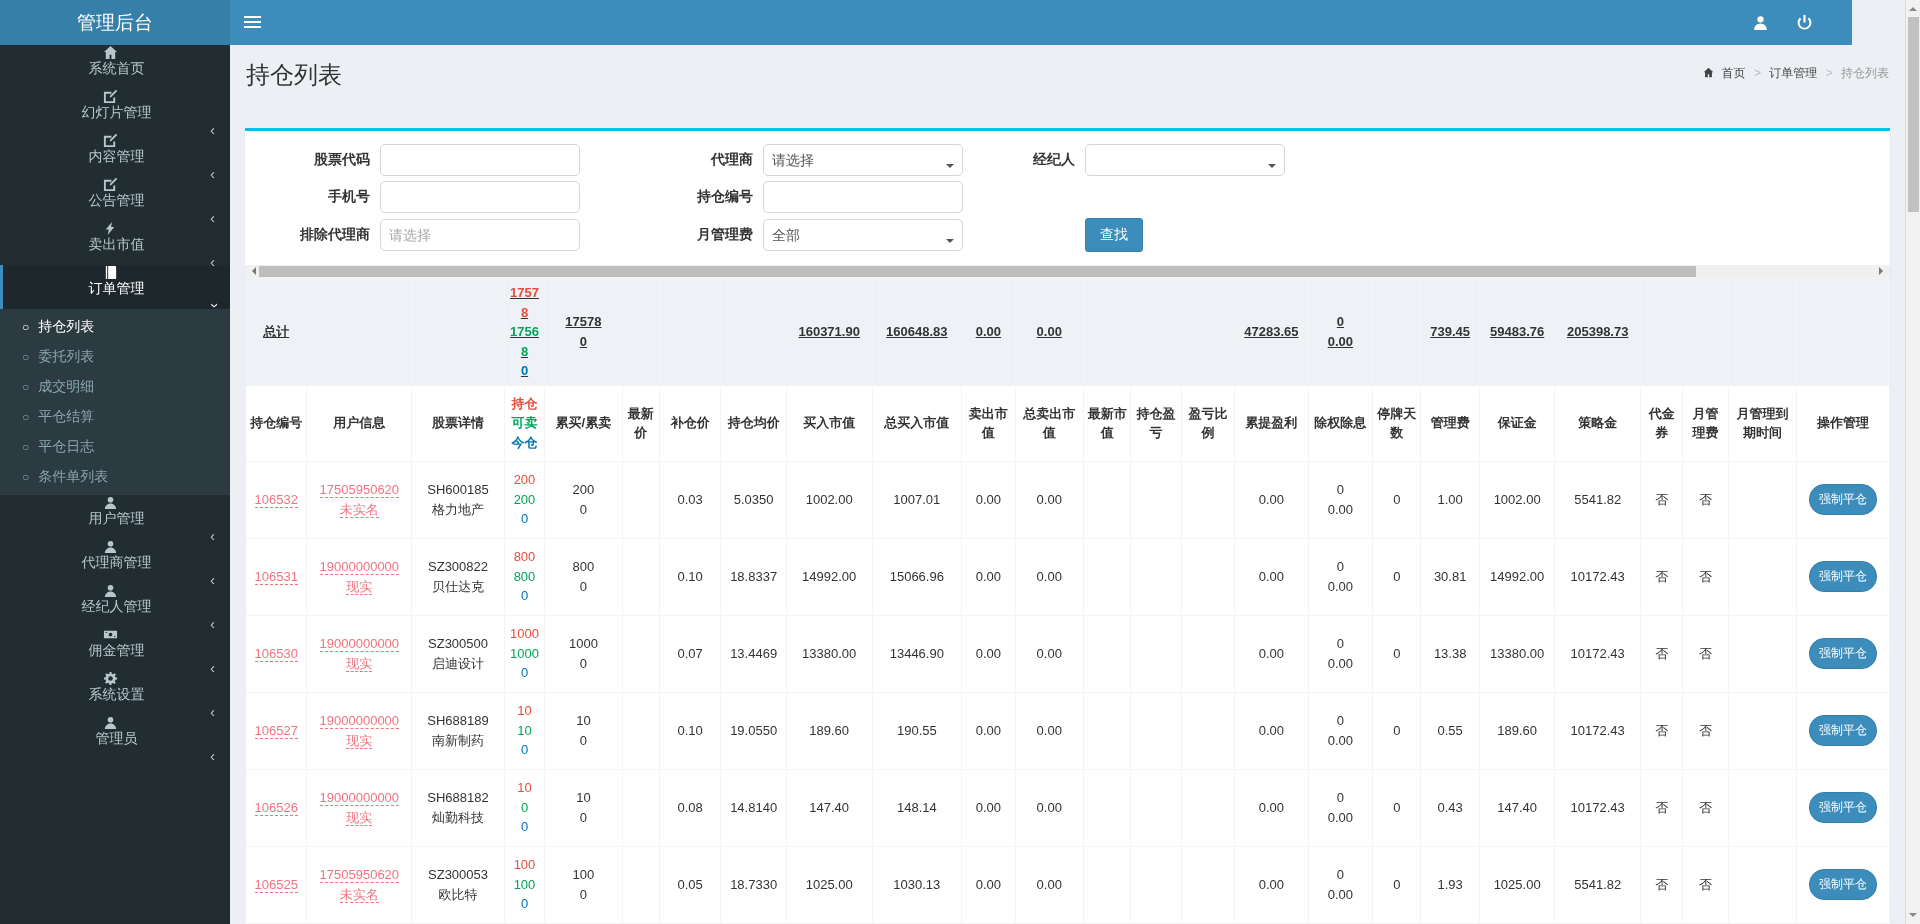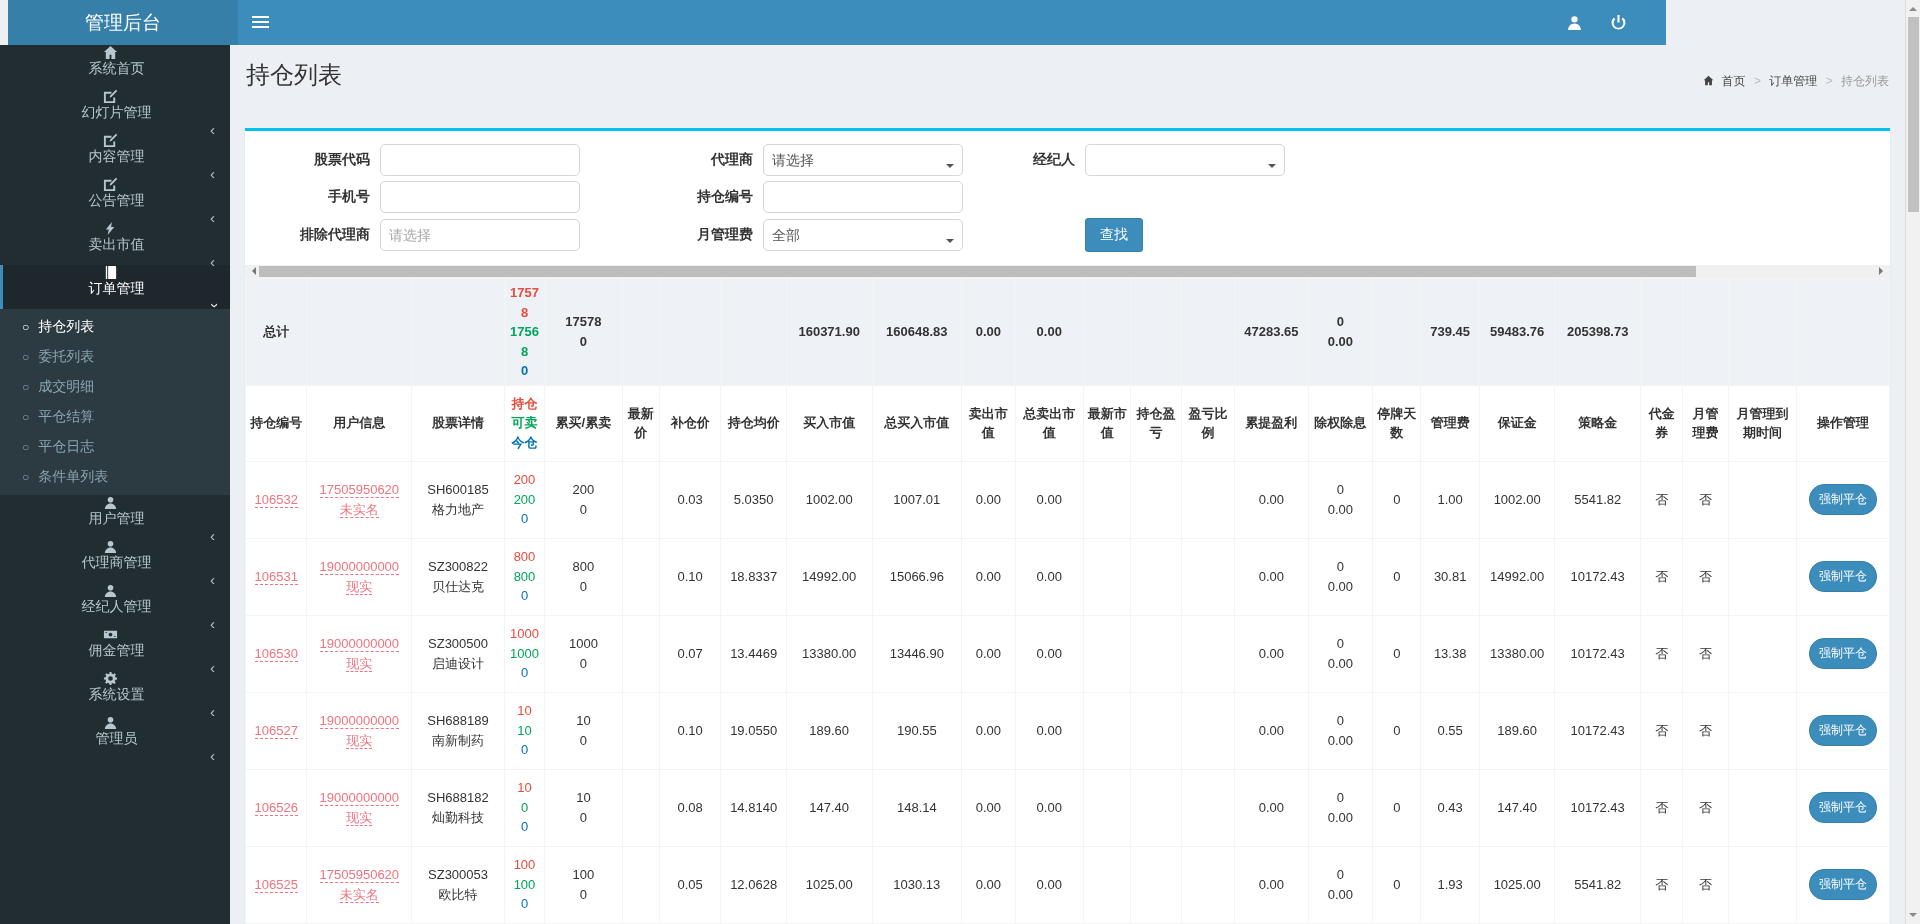--- a/index.html
+++ b/index.html
@@ -1,20 +1,20 @@
 <!DOCTYPE html>
 <html style="--accent: #3c8dbc; --accent-dark: #367fa9; --brand-bg: #367fa9; --info: #00c0ef; --sidebar-bg: #222d32; --sidebar-sub-bg: #2c3b41; --sidebar-text: #b8c7ce; --sidebar-muted: #8aa4af; --content-bg: #ecf0f5; --link-red: #f0737f; --val-red: #e74c3c; --val-green: #00a65a; --val-blue: #0073b7; --border: #f4f4f4; --totals-bg: #eef1f6;"><head>
 <meta charset="utf-8">
 <style>
   * { margin:0; padding:0; box-sizing:border-box; }
   html,body { width:1920px; height:924px; overflow:hidden;
     font-family:"Liberation Sans","DejaVu Sans",sans-serif; background:var(--content-bg,#ecf0f5); }
 
   
-  .navbar { position:fixed; top:0; left:0; width:1658px; height:45px; background:var(--accent); z-index:50;margin-left:8px; }
+  .navbar { position:fixed; top:0; left:0; width:1852px; height:45px; background:var(--accent); z-index:50; }
   .brand { float:left; width:230px; height:45px; line-height:45px; text-align:center;
            background:var(--brand-bg); color:#fff; font-size:19px; }
   .hamburger { float:left; width:45px; height:45px; padding:16px 14px; cursor:pointer; }
   .hamburger span { display:block; width:17px; height:2px; background:#fff; margin-bottom:3px; }
   .nav-right { float:right; height:45px; margin-right:28px; }
   .nav-ic { display:inline-block; width:40px; height:45px; padding:14px 12px; color:#fff; cursor:pointer; }
   .nav-ic svg { width:17px; height:17px; fill:#fff; }
 
   
   .sidebar { position:fixed; top:45px; left:0; bottom:0; width:230px; background:var(--sidebar-bg); z-index:40; }
@@ -29,21 +29,21 @@
   .submenu { background:var(--sidebar-sub-bg); padding:3px 0; }
   .submenu-item { height:30px; display:flex; align-items:center; padding-left:22px; font-size:14px;
                   color:var(--sidebar-muted); cursor:pointer; }
   .submenu-item .bullet { font-size:12px; margin-right:9px; }
   .submenu-item.active { color:#fff; }
 
   
   .content { position:absolute; top:45px; left:230px; width:1675px; height:879px; overflow:hidden; }
   .content-header { height:80px; padding:14px 16px 0; }
   .page-title { font-size:24px; font-weight:400; color:#333; display:inline-block; }
-  .breadcrumb { float:right; margin-top:14px; font-size:12px; color:#444; }
+  .breadcrumb { float:right; margin-top:6px; font-size:12px; color:#444; }
   .breadcrumb svg { width:11px; height:11px; fill:#444; margin-right:4px; vertical-align:-1px; }
   .breadcrumb .sep { color:#b5bcc2; margin:0 5px; }
   .breadcrumb .bc-link { color:#444; text-decoration:none; cursor:pointer; }
   .breadcrumb .active { color:#999; }
 
   .box { margin:3px 15px; background:#fff; border-top:3px solid var(--info);
          box-shadow:0 1px 1px rgba(0,0,0,.1); height:796px; overflow:hidden; }
 
   
   .filter { padding:13px 4px 8px; }
@@ -69,21 +69,21 @@
   .hscroll { height:13px; background:#f0f0f0; position:relative; }
   .hs-thumb { position:absolute; left:14px; top:1px; bottom:1px; width:1437px; background:#bdbdbd; cursor:pointer; }
   .hs-arrow { position:absolute; top:3px; width:0; height:0; border:4px solid transparent; cursor:pointer; }
   .hs-left  { left:3px;  border-right-color:#777; margin-top:-1px;}
   .hs-right { right:3px; border-left-color:#777; margin-top:-1px;}
 
   
   table { border-collapse:collapse; table-layout:fixed; width:1645px; font-size:13px; color:#333; }
   td, th { border:1px solid var(--border); text-align:center; vertical-align:middle;
            padding:4px 3px; line-height:1.5; overflow:hidden; word-break:break-all; }
-  tr.totals-row td { height:84px; background:var(--totals-bg); font-weight:bold; }
+  tr.totals-row td { height:84px; background:var(--totals-bg); font-weight:bold;text-decoration:underline; }
   tr.header-row th { height:76px; background:#fff; font-weight:bold; }
   tr.data-row td { height:77px; background:#fff; font-weight:400; }
   .c-red { color:var(--val-red); }
   .c-green { color:var(--val-green); }
   .c-blue { color:var(--val-blue); }
   a.red-link { color:var(--link-red); text-decoration:none; border-bottom:1px dashed var(--link-red); cursor:pointer; }
   .btn-sm { background:var(--accent); color:#fff; border:1px solid var(--accent-dark); border-radius:15px;
             font-size:12px; padding:6px 9px; cursor:pointer;
             font-family:"Liberation Sans","DejaVu Sans",sans-serif; }
 
@@ -642,21 +642,21 @@
               <div class="c-red">100</div>
               <div class="c-green">100</div>
               <div class="c-blue">0</div>
             </td>
             <td>
               <div>100</div>
               <div>0</div>
             </td>
             <td></td>
             <td>0.05</td>
-            <td>12.0628</td>
+            <td>18.7330</td>
             <td>1025.00</td>
             <td>1030.13</td>
             <td>0.00</td>
             <td>0.00</td>
             <td></td>
             <td></td>
             <td></td>
             <td>0.00</td>
             <td>
               <div>0</div>

